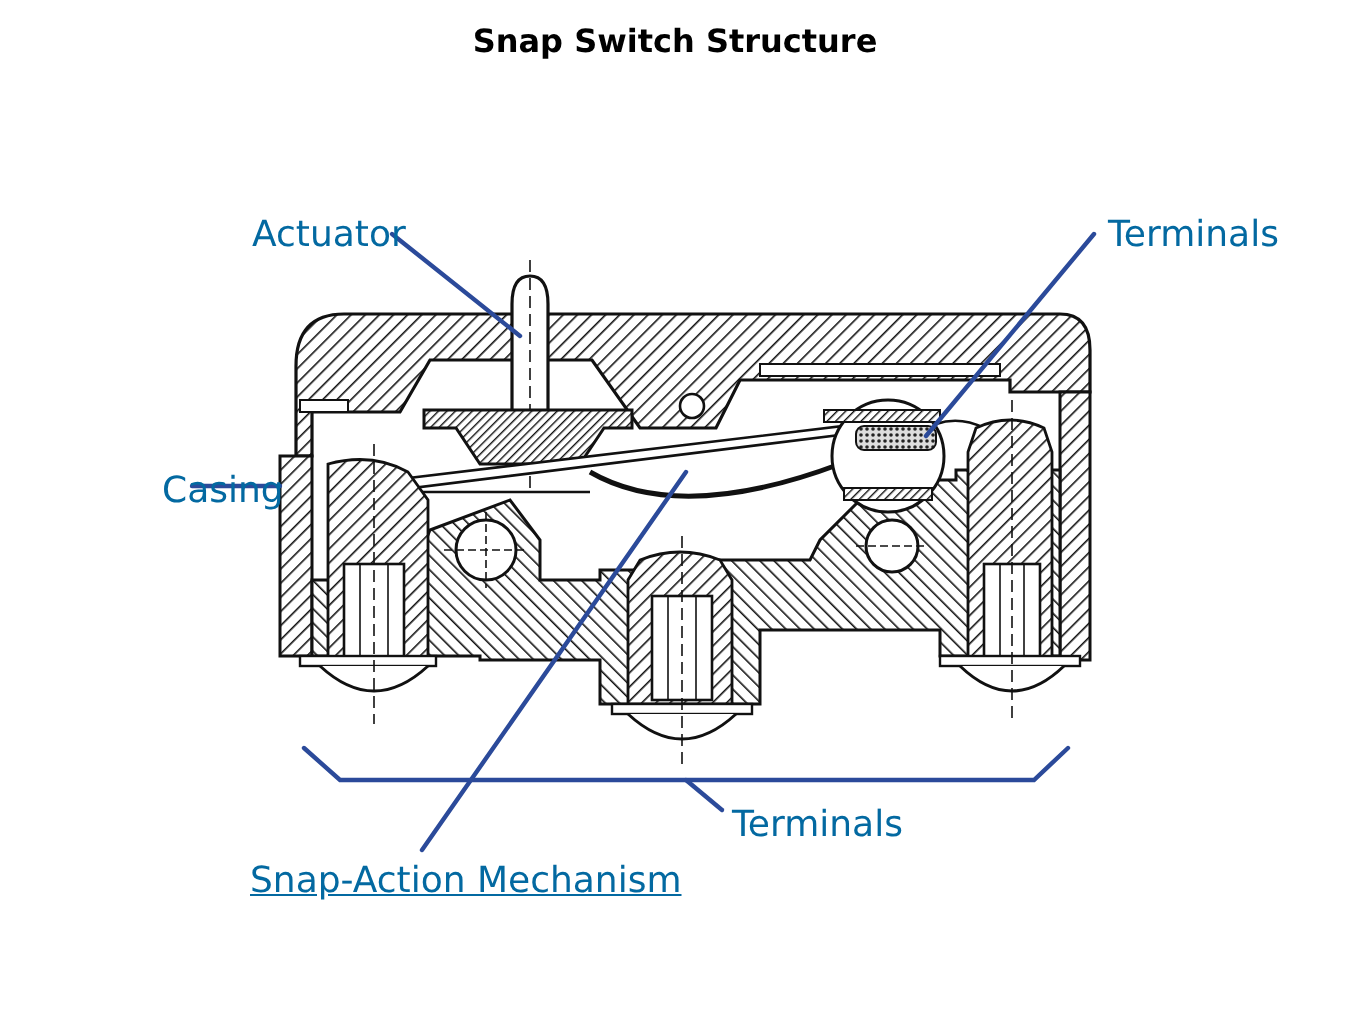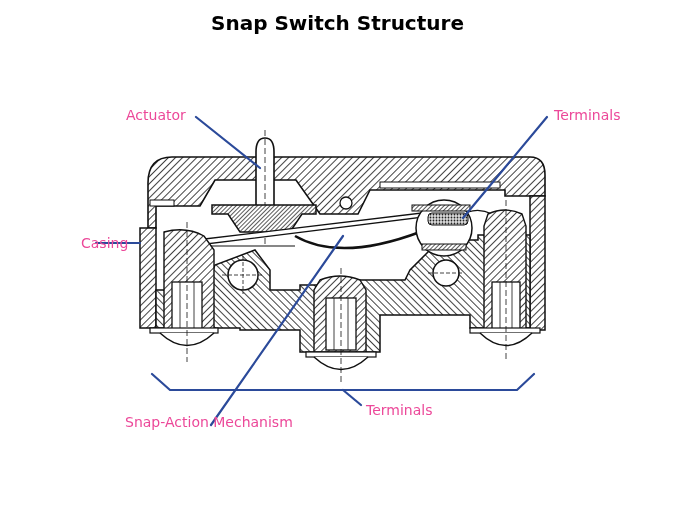--- a/index.html
+++ b/index.html
@@ -1,20 +1,20 @@
 <!DOCTYPE html>
 <html><head>
 <meta charset="utf-8">
 <style>
   html, body { margin: 0; padding: 0; background: #ffffff; }
   body { width: 675px; height: 506px; position: relative; overflow: hidden;
          font-family: "DejaVu Sans", sans-serif; }
   .title { position: absolute; left: 0; width: 675px; top: 11px; text-align: center;
-           font-family: "DejaVu Sans", sans-serif; font-weight: bold; font-size: 20px; color: #000; }
-  .label { position: absolute; font-family: "DejaVu Sans", sans-serif; font-size: 14px; color: #ec4899; white-space: nowrap; }
+           font-family: "DejaVu Sans", sans-serif; font-weight: bold; font-size: 16px; color: #000; }
+  .label { position: absolute; font-family: "DejaVu Sans", sans-serif; font-size: 18px; color: #0369a1; white-space: nowrap; }
   svg { position: absolute; left: 0; top: 0; }
 </style>
 </head>
 <body>
 
 <div class="title">Snap Switch Structure</div>
 
 <svg width="675" height="506" viewBox="0 0 675 506">
   <defs>
     <pattern id="hatch" patternUnits="userSpaceOnUse" width="5" height="5" patternTransform="rotate(45)">
@@ -115,13 +115,13 @@
     <line x1="343" y1="236" x2="211" y2="425"></line>
     <polyline points="152,374 170,390 517,390 534,374"></polyline>
     <line x1="343" y1="390" x2="361" y2="405"></line>
   </g>
 </svg>
 
 <div class="label" style="left:126px; top:107px;">Actuator</div>
 <div class="label" style="left:554px; top:107px;">Terminals</div>
 <div class="label" style="left:37px; top:235px;margin-left:44px;">Casing</div>
 <div class="label" style="left:366px; top:402px;">Terminals</div>
-<div class="label" style="left:125px; top:414px;">Snap-Action Mechanism</div>
+<div class="label" style="left:125px; top:430px;text-decoration:underline;">Snap-Action Mechanism</div>
 
 </body></html>

